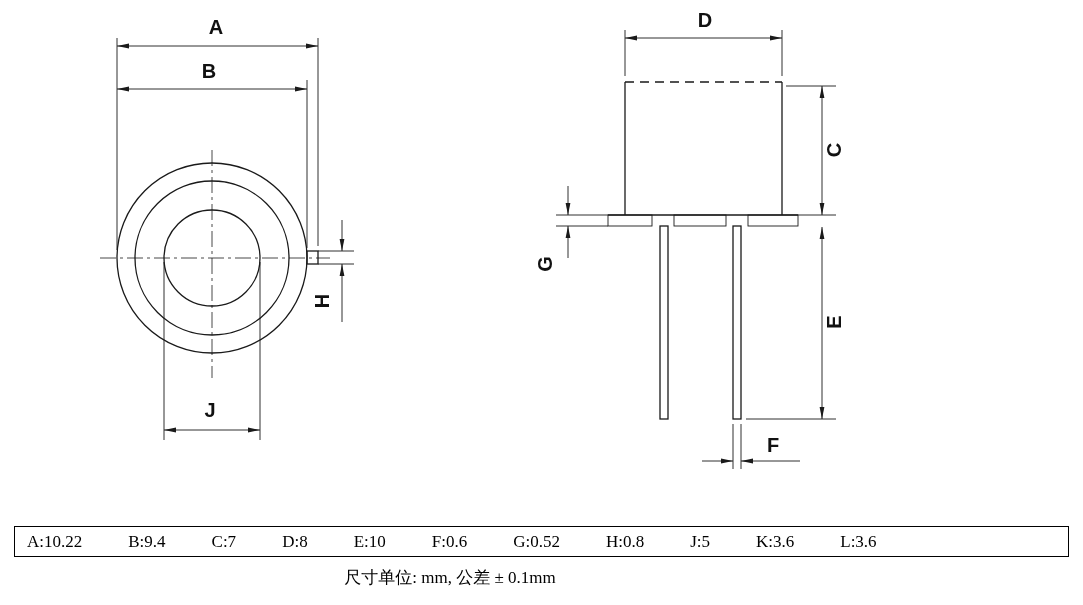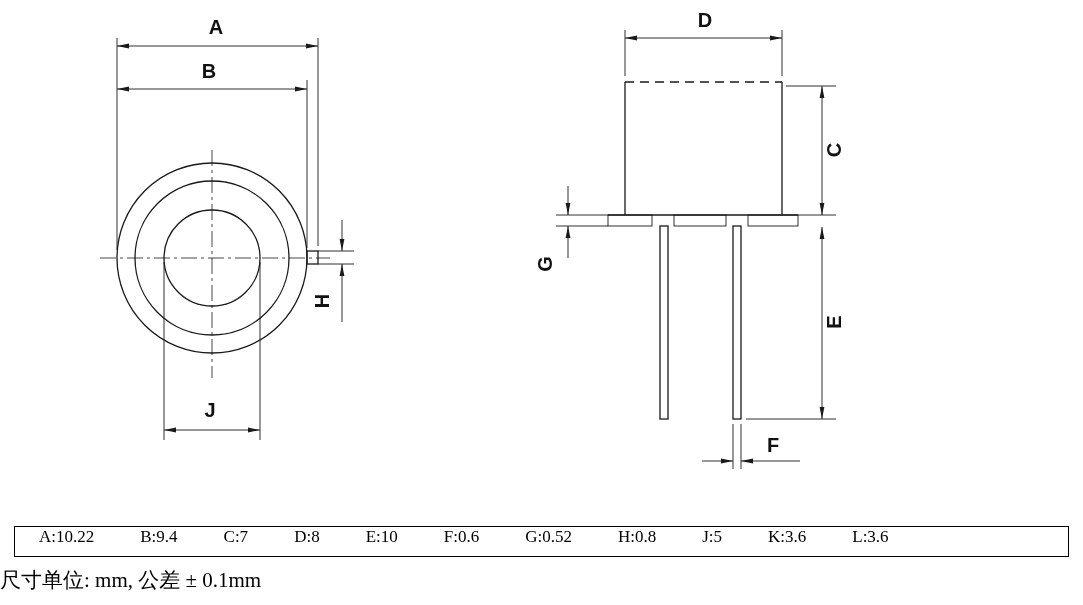--- a/index.html
+++ b/index.html
@@ -26,34 +26,35 @@
     text-anchor: middle;
   }
 
   
   .spec-table {
     box-sizing: border-box;
     margin: 14px 14px 0 14px;
     height: 31px;
     border: 1.6px solid #000;
     display: flex;
-    align-items: flex-start;
+    align-items: center;
     gap: 46px;
-    padding-left: 24px;
+    padding-left: 12px;
     font-family: "Liberation Serif", serif;
     font-size: 17px;
     color: #000;
     white-space: nowrap;
   }
 
   .footer {
     width: 900px;
     margin-top: 9px;
+    text-align: center;
     font-family: "Liberation Serif", serif;
-    font-size: 21px;
+    font-size: 17px;
     color: #000;
   }
 </style>
 </head>
 <body>
 
 <div class="page">
 
   <svg class="drawing" width="1083" height="512" viewBox="0 0 1083 512" xmlns="http://www.w3.org/2000/svg">
     <defs>

